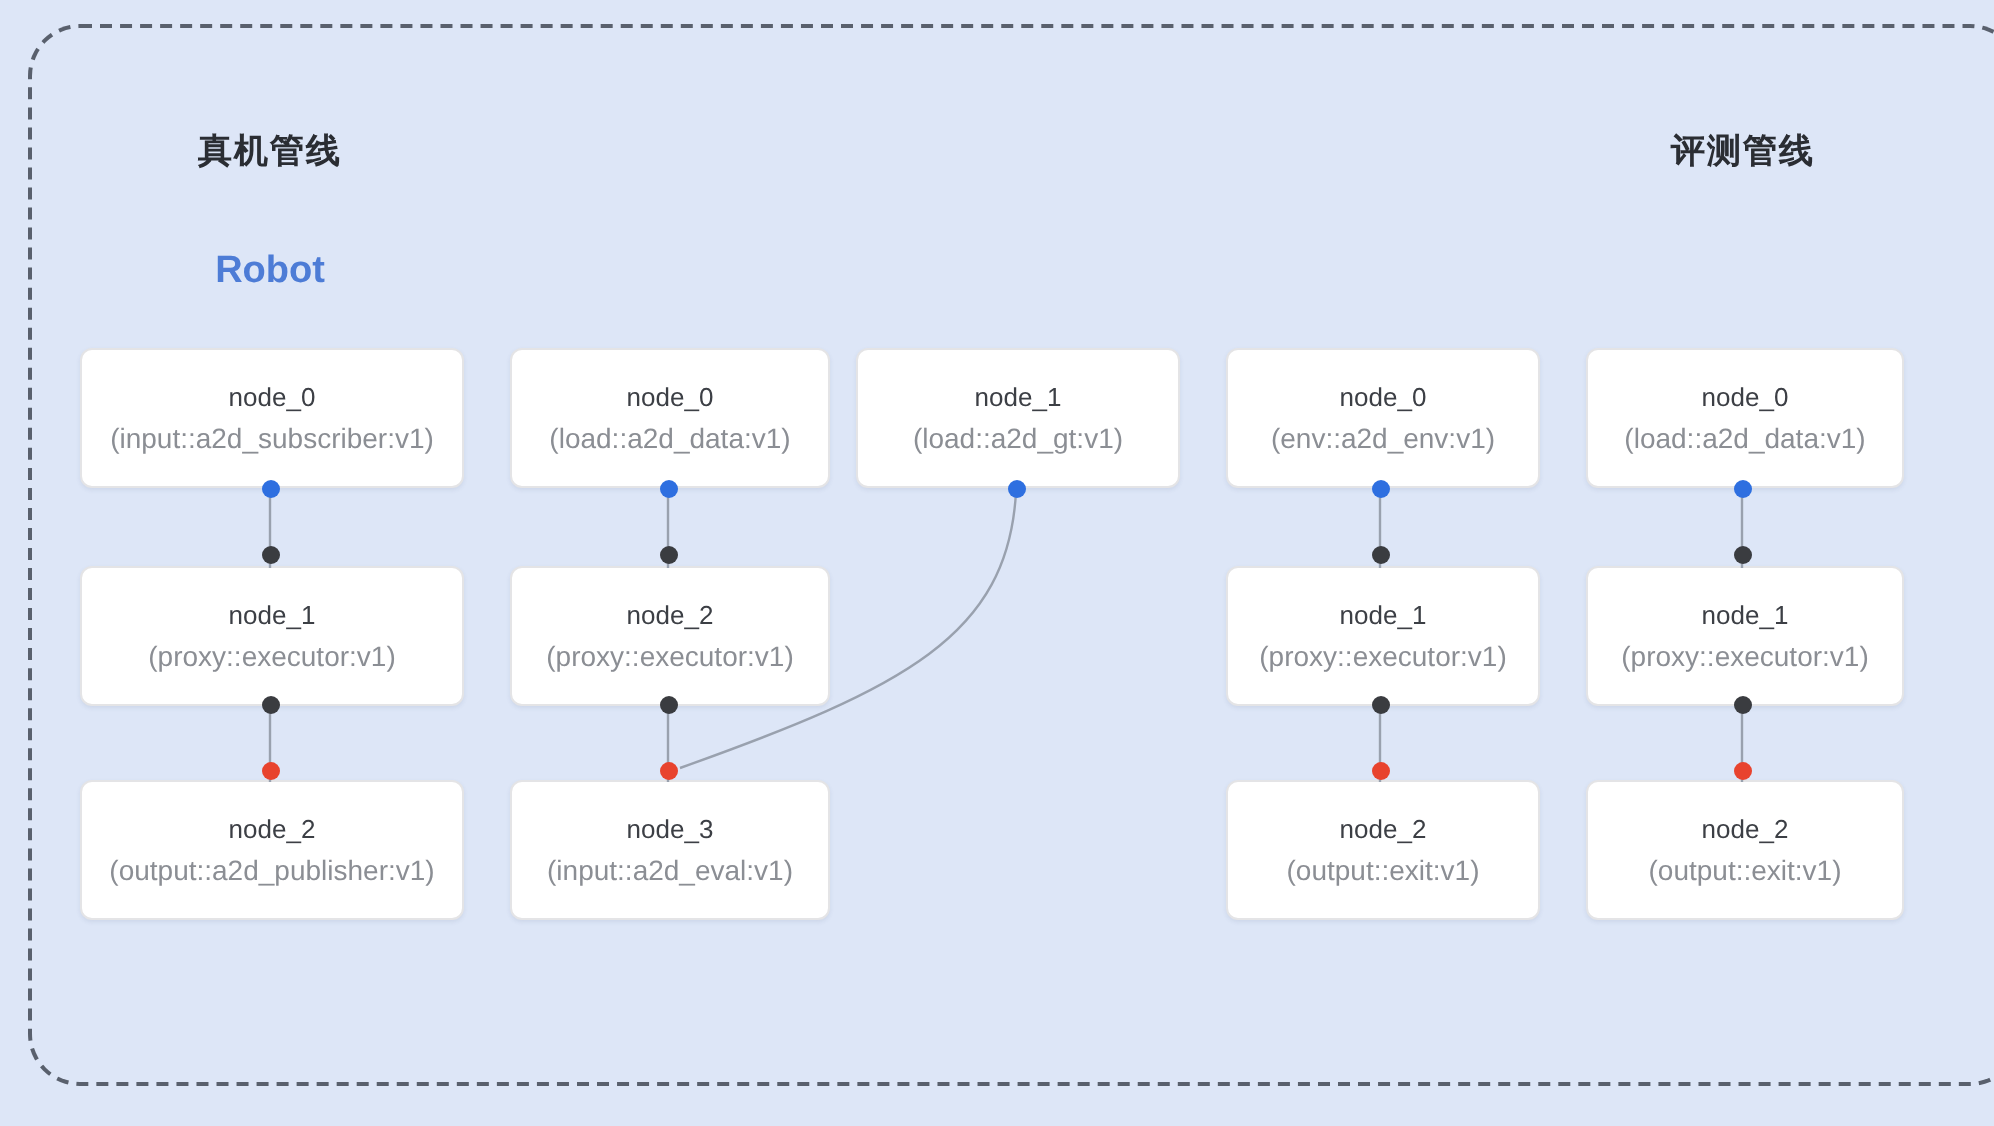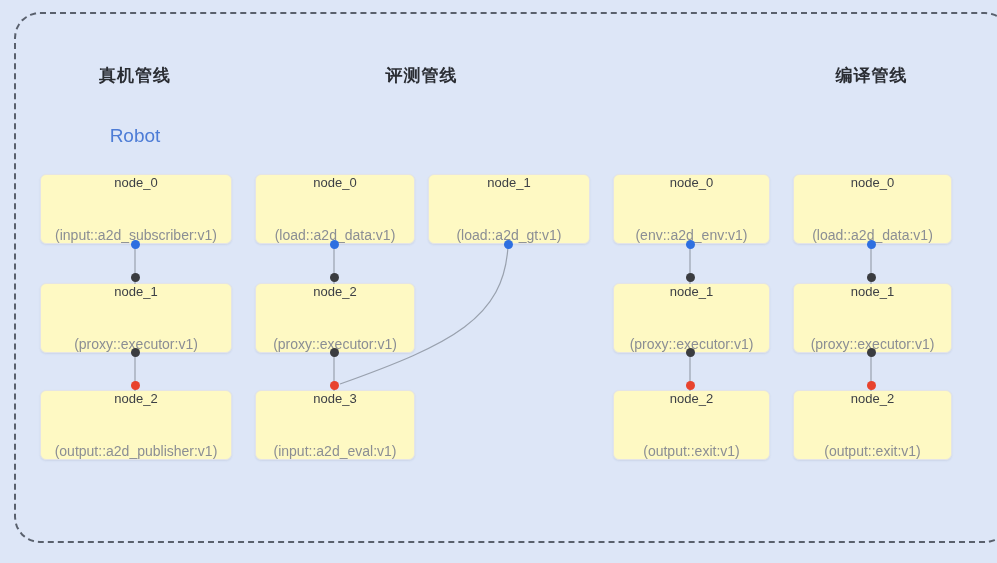--- a/index.html
+++ b/index.html
@@ -25,35 +25,35 @@
     font-size: 17px;
     font-weight: bold;
     color: #2a2d33;
     top: 64px;
     letter-spacing: 1px;
   }
   .title-en {
     position: absolute;
     text-align: center;
     font-size: 19px;
-    font-weight: 400;
+    font-weight: 700;
     color: #4d7cd6;
     top: 125px;
   }
   .node {
     position: absolute;
     height: 68px;
-    background: #fef9c3;
+    background: #ffffff;
     border: 1px solid #e4e4e6;
     border-radius: 6px;
     box-shadow: 0 1px 2px rgba(60,80,120,0.10);
     display: flex;
     flex-direction: column;
     align-items: center;
-    justify-content: space-between;
+    justify-content: center;
     gap: 5px;
   }
   .node-name { font-size: 13px; color: #3c3f45; }
   .node-type { font-size: 14px; color: #8b8e94; }
   .dot {
     position: absolute;
     width: 9px; height: 9px;
     border-radius: 50%;
     z-index: 3;
   }
@@ -82,24 +82,23 @@
       <line x1="690" y1="351" x2="690" y2="391"></line>
 
       <line x1="871" y1="242" x2="871" y2="284"></line>
       <line x1="871" y1="351" x2="871" y2="391"></line>
     </g>
   </svg>
 
   <div class="title-zh" style="left:40px;width:190px">真机管线</div>
   <div class="title-en" style="left:40px;width:190px">Robot</div>
 
-  <div class="title-zh" style="left:255px;width:333px">评测管线</div>
 
 
-  <div class="title-zh" style="left:793px;width:157px">编译管线</div>
+  <div class="title-zh" style="left:793px;width:157px">评测管线</div>
 
   <div class="node" style="left:40px;top:174px;width:190px">
     <div class="node-name">node_0</div>
     <div class="node-type">(input::a2d_subscriber:v1)</div>
   </div>
   <div class="node" style="left:40px;top:283px;width:190px">
     <div class="node-name">node_1</div>
     <div class="node-type">(proxy::executor:v1)</div>
   </div>
   <div class="node" style="left:40px;top:390px;width:190px">

